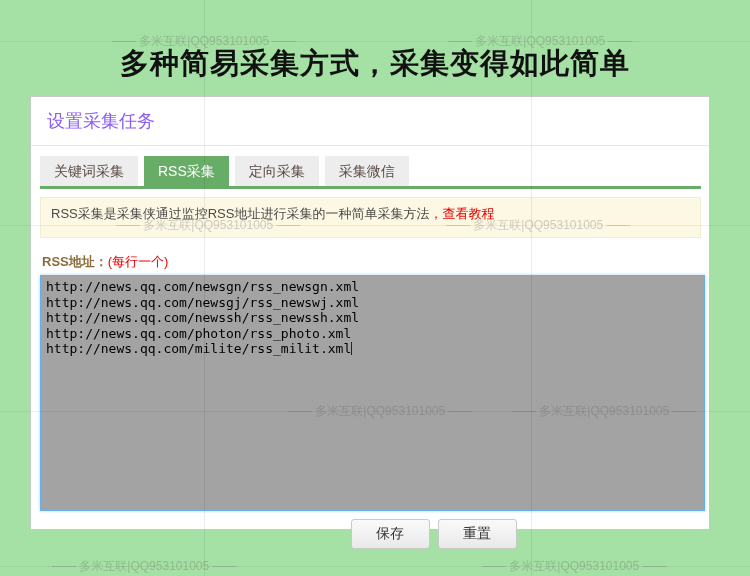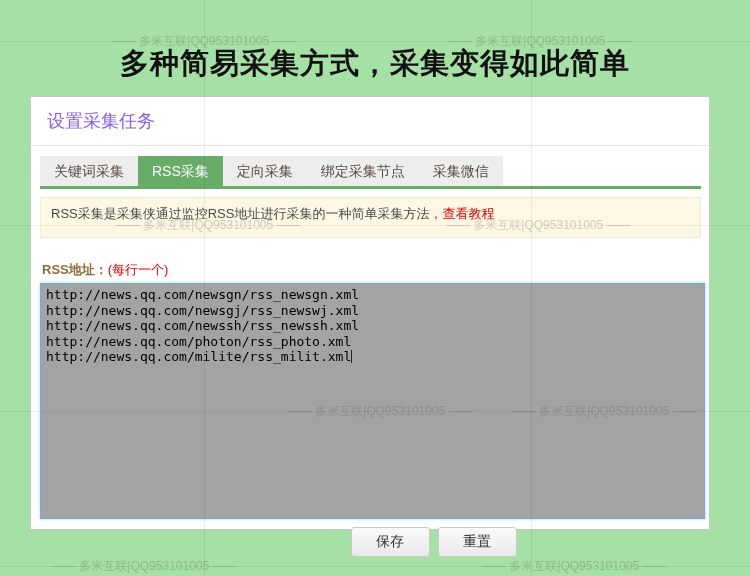--- a/index.html
+++ b/index.html
@@ -49,36 +49,36 @@
   .panel-header {
     height:49px; line-height:49px; padding-left:16px;
     font-size:18px; color:#8b5cf6;
     border-bottom:1px solid #e7e7e7;
     background:#fff;
   }
   .panel-body { padding:10px 8px 0 9px; }
 
   .tabs { display:flex; align-items:flex-end; }
   .tab {
-    height:30px; line-height:30px; padding:0 14px; 
+    height:30px; line-height:30px; padding:0 14px; margin-right:6px;
     background:#ededed; font-size:14px; color:#5a4b45; cursor:pointer;
     white-space:nowrap;
   }
   .tab.active { background:#67ad67; color:#ffffff; }
   .tabs-underline { height:3px; background:#67ad67; width:100%; }
 
   .notice {
     margin-top:8px; height:41px; line-height:32px; padding-left:10px;
     background:#fdf8e3; border:1px solid #f3ecd0;
     font-size:13px; color:#4a4a4a; white-space:nowrap;
   }
   .notice .red { color:#e60000; }
   .notice .tutorial-link { color:#e60000; cursor:pointer; }
 
-  .field-label-row { margin-top:22px; padding-left:2px; font-size:13px; height:20px; line-height:20px; }
+  .field-label-row { margin-top:14px; padding-left:2px; font-size:13px; height:20px; line-height:20px; }
   .field-label { font-weight:bold; color:#8a6d3b; }
   .field-hint { color:#e60000; }
 
   .rss-textarea {
     margin-top:3px; width:665px; height:236px;
     border:1px solid #66afe9; box-shadow:0 0 3px rgba(102,175,233,0.55);
     background:#a3a3a3; padding:3px 5px;
     font-family:"DejaVu Sans Mono", monospace;
     font-size:13px; line-height:15.5px; color:#000;
     cursor:text; overflow:hidden;
@@ -117,21 +117,20 @@
 <div class="page-title">多种简易采集方式，采集变得如此简单</div>
 
 <div class="panel">
   <div class="panel-header">设置采集任务</div>
 
   <div class="panel-body">
     <div class="tabs">
       <div class="tab">关键词采集</div>
       <div class="tab active">RSS采集</div>
       <div class="tab">定向采集</div>
-      <div class="tab">绑定采集节点</div>
       <div class="tab">采集微信</div>
     </div>
     <div class="tabs-underline"></div>
 
     <div class="notice">
       <span>RSS采集是采集侠通过监控RSS地址进行采集的一种简单采集方法</span><span class="red">，</span><span class="tutorial-link">查看教程</span>
     </div>
 
     <div class="field-label-row">
       <span class="field-label">RSS地址：</span><span class="field-hint">(每行一个)</span>

